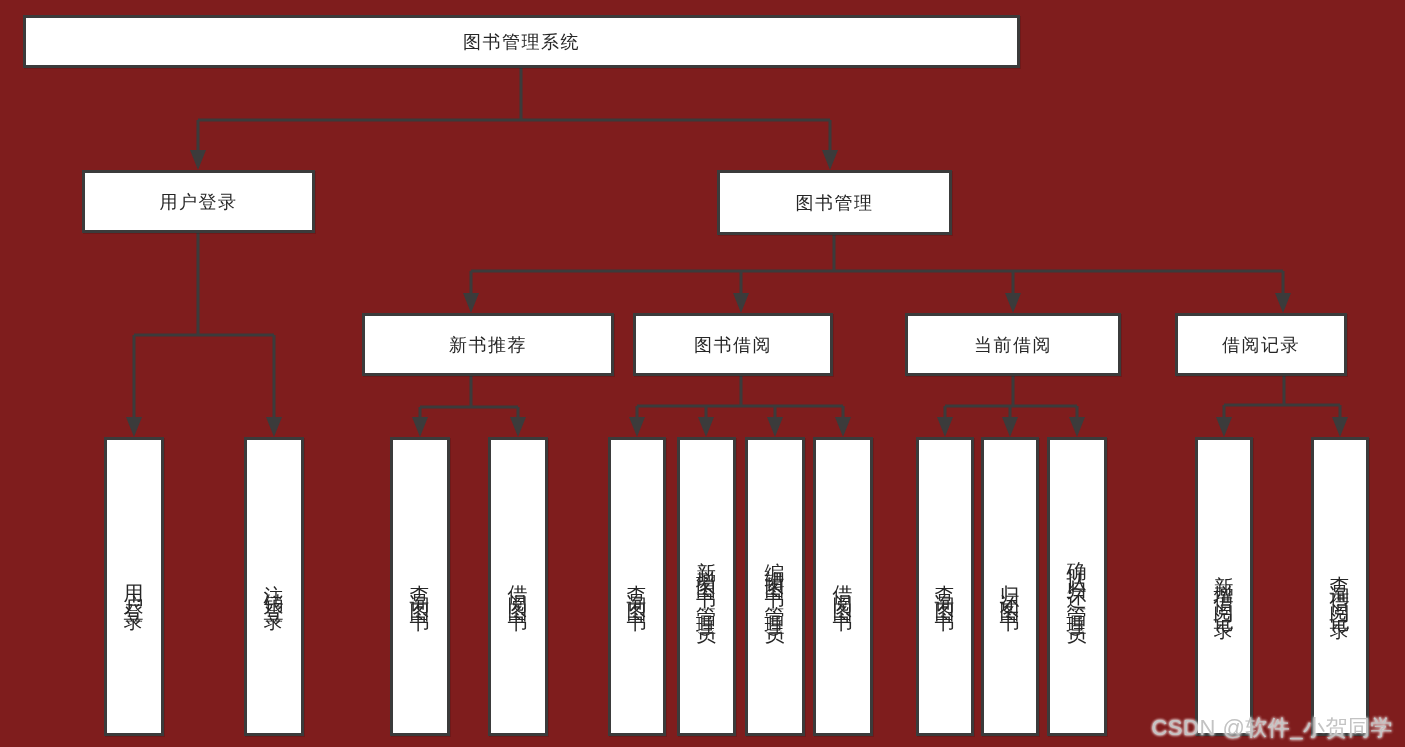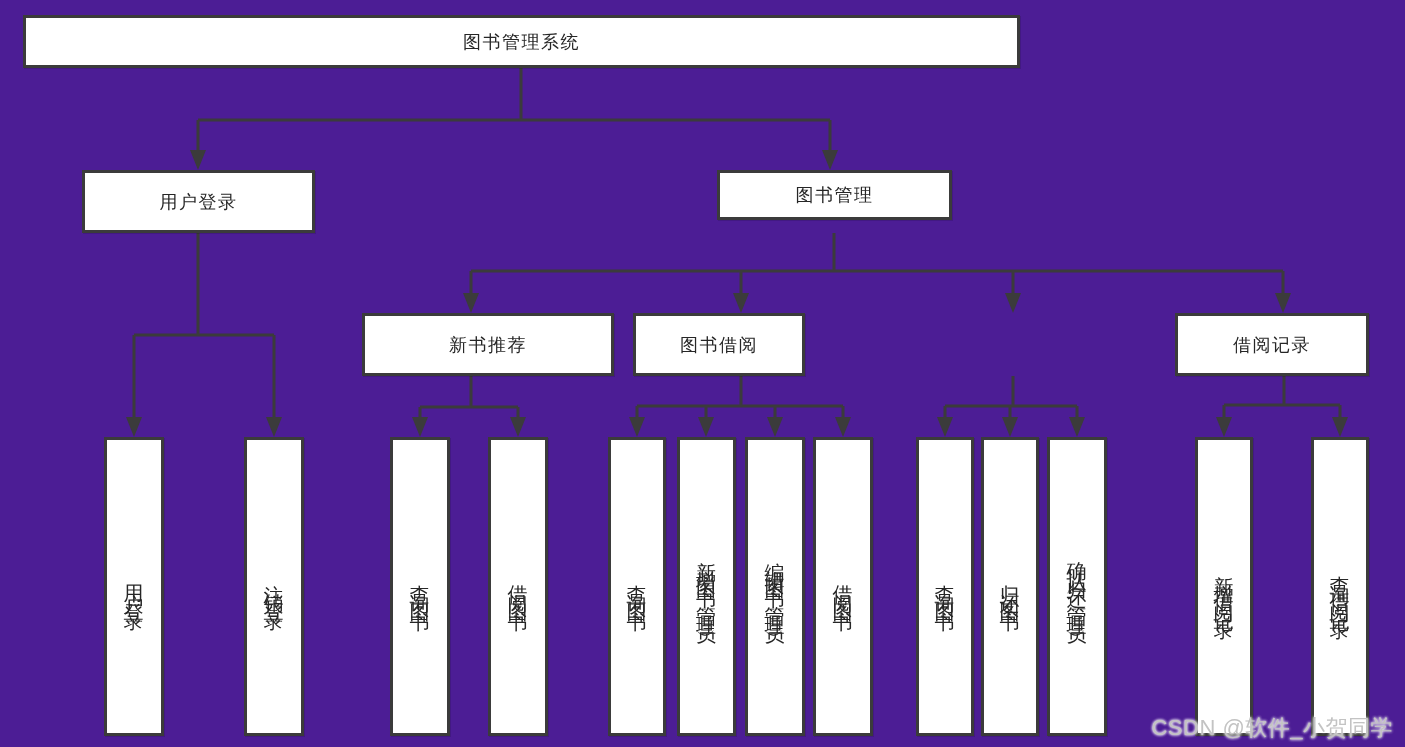--- a/index.html
+++ b/index.html
@@ -1,17 +1,17 @@
 <!DOCTYPE html>
 <html><head>
 <meta charset="utf-8">
 <style>
   html,body { margin:0; padding:0; background:#ffffff; }
   .stage {
-    position:relative; width:1405px; height:747px; background:#4c1d95;
+    position:relative; width:1405px; height:747px; background:#7f1d1d;
     font-family:"Liberation Sans", sans-serif; overflow:hidden;
   }
   svg.connectors { position:absolute; left:0; top:0; width:1405px; height:747px; }
   .box {
     position:absolute; background:#ffffff;
     border:3px solid #3b3b3b; box-sizing:border-box;
     display:flex; align-items:center; justify-content:center;
     color:#262626; box-shadow:1px 1px 0 rgba(0,0,0,0.12);
   }
   .h { font-size:18px; letter-spacing:1.5px; white-space:nowrap; }
@@ -74,31 +74,34 @@
     </g>
   </svg>
 
   <div class="box h" style="left:23px;top:15px;width:997px;height:53px">
     <span>图书管理系统</span>
   </div>
 
   <div class="box h" style="left:82px;top:170px;width:233px;height:63px">
     <span>用户登录</span>
   </div>
-  <div class="box h" style="left:717px;top:170px;width:235px;height:50px">
+  <div class="box h" style="left:717px;top:170px;width:235px;height:65px">
     <span>图书管理</span>
   </div>
 
   <div class="box h" style="left:362px;top:313px;width:252px;height:63px">
     <span>新书推荐</span>
   </div>
-  <div class="box h" style="left:633px;top:313px;width:172px;height:63px">
+  <div class="box h" style="left:633px;top:313px;width:200px;height:63px">
     <span>图书借阅</span>
   </div>
-  <div class="box h" style="left:1175px;top:313px;width:194px;height:63px">
+  <div class="box h" style="left:905px;top:313px;width:216px;height:63px">
+    <span>当前借阅</span>
+  </div>
+  <div class="box h" style="left:1175px;top:313px;width:172px;height:63px">
     <span>借阅记录</span>
   </div>
 
   <div class="box v" style="left:104px;top:437px;width:60px;height:299px">
     <span>用户登录</span>
   </div>
   <div class="box v" style="left:244px;top:437px;width:60px;height:299px">
     <span>注销登录</span>
   </div>
 

